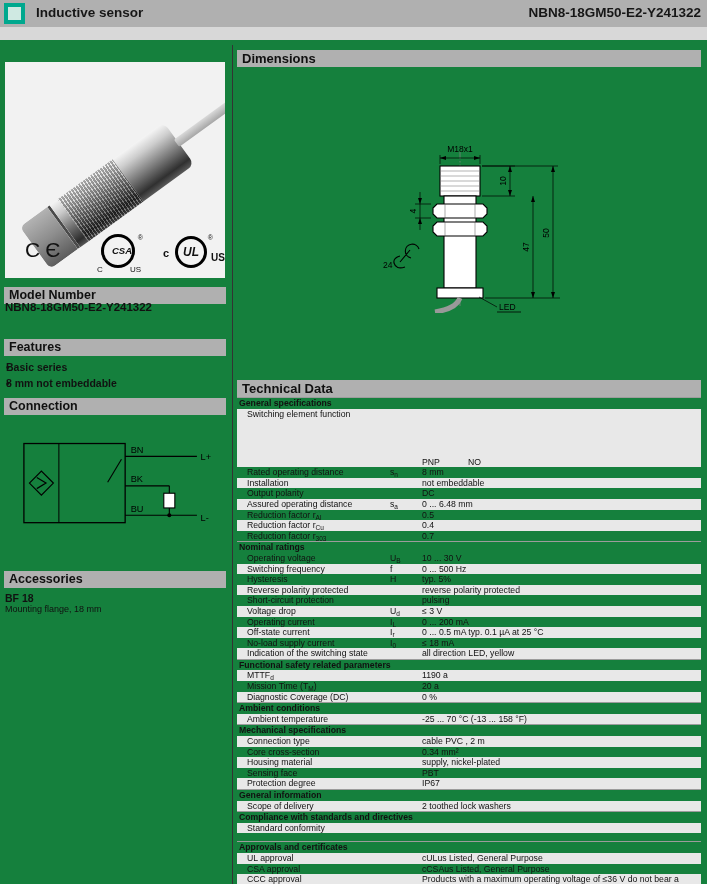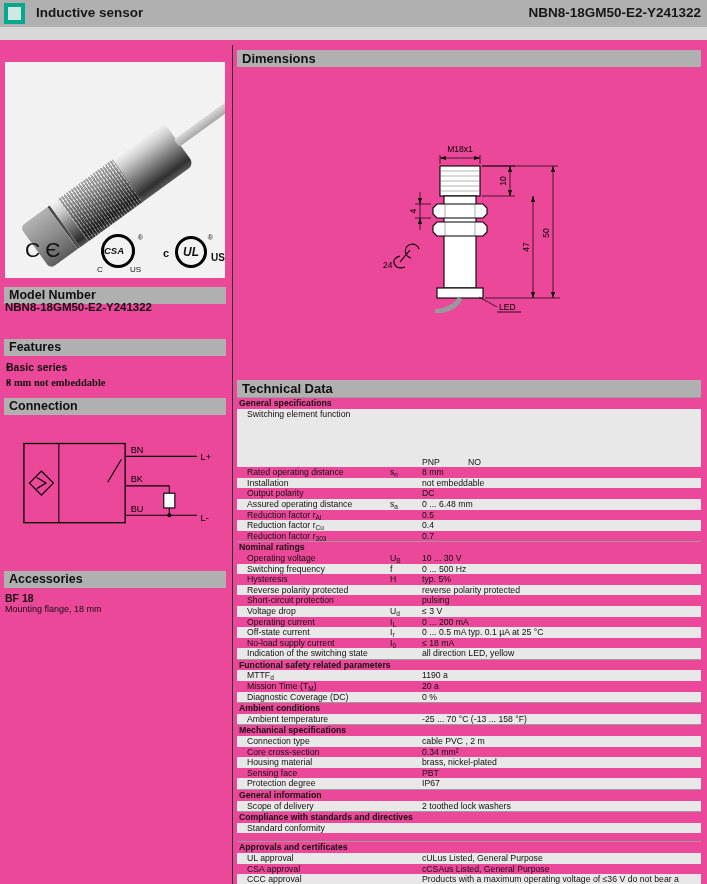--- a/index.html
+++ b/index.html
@@ -1,17 +1,17 @@
 <!DOCTYPE html>
 <html><head>
 <meta charset="utf-8">
 <style>
   html,body{margin:0;padding:0;background:#fff;}
   body{font-family:"Liberation Sans","DejaVu Sans",sans-serif;color:#111;}
-  #page{position:relative;width:707px;height:884px;background:#ec4899;overflow:hidden;}
+  #page{position:relative;width:707px;height:884px;background:#15803d;overflow:hidden;}
 
   
   .topbar{position:absolute;left:0;top:0;width:707px;height:27px;background:#b0b0b0;}
   .logo-sq{position:absolute;left:4px;top:3px;width:13px;height:13px;background:#cfe9e2;border:4px solid #00a88e;}
   .topbar .ptitle{position:absolute;left:36px;top:5px;font-size:13.5px;font-weight:bold;color:#161616;}
   .topbar .pmodel{position:absolute;right:6px;top:5px;font-size:13.5px;font-weight:bold;color:#161616;}
   .substrip{position:absolute;left:0;top:27px;width:707px;height:13px;background:#d8d8d8;}
 
   
   .vline{position:absolute;left:232px;top:45px;width:1px;height:839px;background:#333;}
@@ -27,21 +27,21 @@
   .seg{position:absolute;top:0;height:52px;}
   .cap{left:0;width:34px;background:linear-gradient(to bottom,#b3b3b3,#8d8d8d 50%,#5c5c5c);border-radius:6px 0 0 6px;border-right:3px solid #4a4a4a;}
   .ring{left:37px;width:10px;background:linear-gradient(to bottom,#f4f4f4,#c9c9c9 25%,#6d6d6d 60%,#2c2c2c 88%,#575757);}
   .knurl{left:47px;width:68px;background:repeating-linear-gradient(to right,rgba(255,255,255,.28) 0 1px,rgba(0,0,0,.30) 1px 3px),linear-gradient(to bottom,#ededed,#c6c6c6 22%,#6f6f6f 58%,#2b2b2b 86%,#555);}
   .rear{left:115px;width:63px;background:linear-gradient(to bottom,#f4f4f4,#cdcdcd 22%,#757575 58%,#303030 86%,#5a5a5a);border-radius:0 7px 7px 0;}
   .cable{position:absolute;left:176px;top:20px;width:85px;height:9px;background:linear-gradient(to bottom,#d9d9d9,#a6a6a6);border-radius:2px;}
 
   .certs{position:absolute;left:5px;top:232px;width:220px;height:42px;}
   .ce{position:absolute;left:20px;top:6px;font-size:21px;letter-spacing:5px;color:#111;}
   .csa{position:absolute;left:92px;top:0px;width:46px;height:42px;}
-  .csa .circ{position:absolute;left:4px;top:2px;width:28px;height:28px;border:3.5px solid #000;border-radius:50%;font-weight:bold;font-size:9.5px;line-height:28px;text-align:left;font-style:italic;}
+  .csa .circ{position:absolute;left:4px;top:2px;width:28px;height:28px;border:3.5px solid #000;border-radius:50%;font-weight:bold;font-size:9.5px;line-height:28px;text-align:right;font-style:italic;}
   .csa .reg{position:absolute;right:0;top:2px;font-size:7px;}
   .csa .cc{position:absolute;left:0px;bottom:0px;font-size:8px;}
   .csa .us{position:absolute;right:2px;bottom:0px;font-size:8px;}
   .ul{position:absolute;left:158px;top:4px;width:62px;height:38px;}
   .ul .circ{position:absolute;left:12px;top:0px;width:26px;height:26px;border:3.5px solid #000;border-radius:50%;font-weight:bold;font-style:italic;font-size:12px;line-height:26px;text-align:center;}
   .ul .cc{position:absolute;left:0;top:11px;font-size:11px;font-weight:bold;}
   .ul .us{position:absolute;right:0px;top:16px;font-size:10px;font-weight:bold;}
   .ul .reg{position:absolute;right:12px;top:-2px;font-size:7px;}
 
   .modelno{position:absolute;left:5px;top:301px;font-size:11.5px;font-weight:bold;}
@@ -101,21 +101,21 @@
       <span class="reg">®</span>
       <span class="us">US</span>
     </span>
   </div>
 
   <div class="secbar left" style="top:287px;">Model Number</div>
   <div class="modelno">NBN8-18GM50-E2-Y241322</div>
 
   <div class="secbar left" style="top:339px;">Features</div>
   <div class="feat" style="top:361px;"><span>Basic series</span></div>
-  <div class="feat" style="top:377px;font-family:Liberation Serif, serif;"><span>8 mm not embeddable</span></div>
+  <div class="feat" style="top:377px;"><span>8 mm not embeddable</span></div>
 
   <div class="secbar left" style="top:398px;">Connection</div>
   <svg style="position:absolute;left:22px;top:438px;" width="198" height="104" viewBox="0 0 215 113">
     <rect x="2" y="6" width="110" height="86" fill="none" stroke="#000" stroke-width="1.4"></rect>
     <line x1="40" y1="6" x2="40" y2="92" stroke="#000" stroke-width="1.1"></line>
     <polygon points="8,49 21,36 34,49 21,62" fill="none" stroke="#000" stroke-width="1.3"></polygon>
     <polyline points="16,43 26,49 16,55" fill="none" stroke="#000" stroke-width="1.3"></polyline>
     <line x1="112" y1="20" x2="190" y2="20" stroke="#000" stroke-width="1.2"></line>
     <line x1="112" y1="52" x2="160" y2="52" stroke="#000" stroke-width="1.2"></line>
     <line x1="112" y1="84" x2="190" y2="84" stroke="#000" stroke-width="1.2"></line>
@@ -318,21 +318,21 @@
         <span class="tval">cable PVC , 2 m</span>
       </div>
       <div class="trow">
         <span class="tlabel">Core cross-section</span>
         <span class="tsym"></span>
         <span class="tval">0.34 mm²</span>
       </div>
       <div class="trow alt">
         <span class="tlabel">Housing material</span>
         <span class="tsym"></span>
-        <span class="tval">brass, nickel-plated</span>
+        <span class="tval">supply, nickel-plated</span>
       </div>
       <div class="trow">
         <span class="tlabel">Sensing face</span>
         <span class="tsym"></span>
         <span class="tval">PBT</span>
       </div>
       <div class="trow alt">
         <span class="tlabel">Protection degree</span>
         <span class="tsym"></span>
         <span class="tval">IP67</span>

